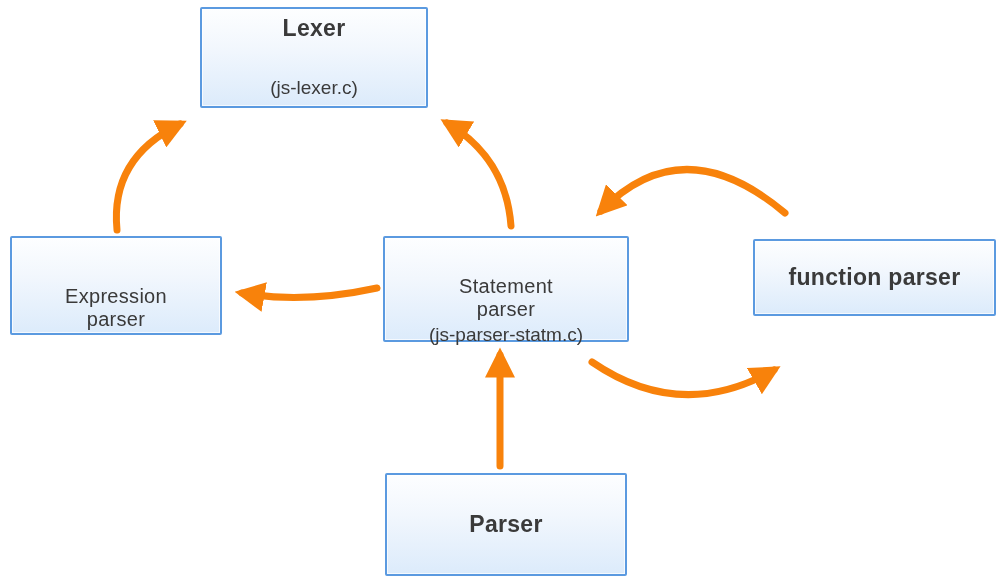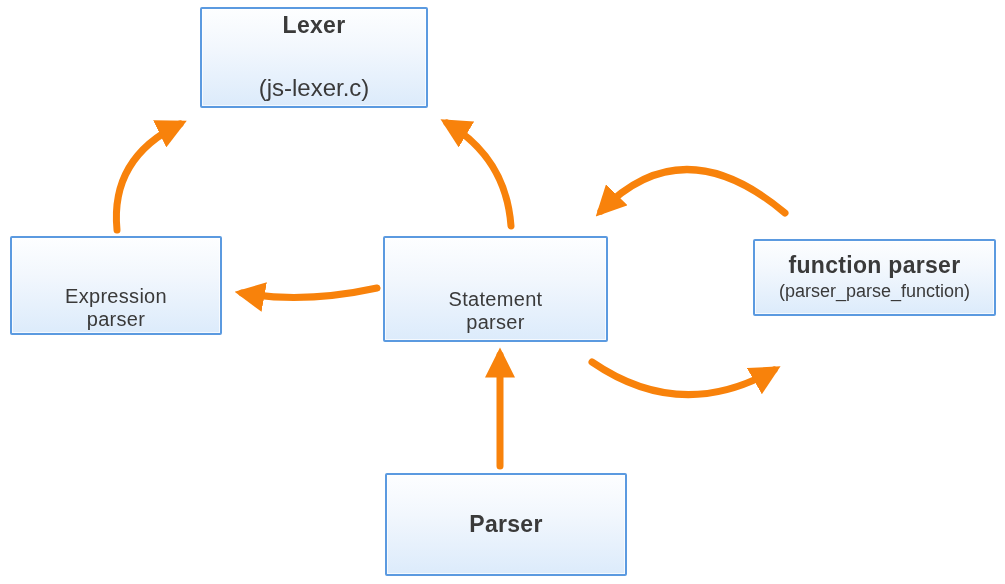--- a/index.html
+++ b/index.html
@@ -35,32 +35,32 @@
     line-height: 1.15;
     white-space: pre-line;
     letter-spacing: 0.3px;
   }
   .node-title.mid {
     font-size: 20px;
     font-weight: normal;
     margin-top: 44px;
   }
   .node-subtitle {
-    font-size: 24px;
+    font-size: 19px;
     font-weight: normal;
     line-height: 1.2;
     margin-top: 3px;
     white-space: nowrap;
   }
   .node-subtitle.tight {
     font-size: 18px;
   }
   #node-lexer       { left: 200px; top: 7px;   width: 228px; height: 101px; gap: 32px; }
   #node-expression  { left: 10px;  top: 236px; width: 212px; height: 99px;  }
-  #node-statement   { left: 383px; top: 236px; width: 225px; height: 106px; }
+  #node-statement   { left: 383px; top: 236px; width: 246px; height: 106px; }
   #node-function    { left: 753px; top: 239px; width: 243px; height: 77px;  }
   #node-parser      { left: 385px; top: 473px; width: 242px; height: 103px; }
   .edges-layer {
     position: absolute;
     left: 0; top: 0;
     width: 1005px;
     height: 584px;
     pointer-events: none;
   }
   .edge {
@@ -80,25 +80,25 @@
   </div>
 
   <div class="node" id="node-expression">
     <div class="node-title mid">Expression
 parser</div>
   </div>
 
   <div class="node" id="node-statement">
     <div class="node-title mid">Statement
 parser</div>
+    <div class="node-subtitle">(js-parser-statm.c)</div>
   </div>
 
   <div class="node" id="node-function">
     <div class="node-title">function parser</div>
-    <div class="node-subtitle tight">(parser_parse_function)</div>
   </div>
 
   <div class="node" id="node-parser">
     <div class="node-title">Parser</div>
   </div>
 
   <svg class="edges-layer" viewBox="0 0 1005 584" xmlns="http://www.w3.org/2000/svg">
     <defs>
       <marker id="ah" viewBox="0 0 10 10" refX="7.5" refY="5" markerWidth="4.3" markerHeight="4.3" orient="auto-start-reverse">
         <path d="M 0 0 L 10 5 L 0 10 z" fill="#f8820b"></path>

